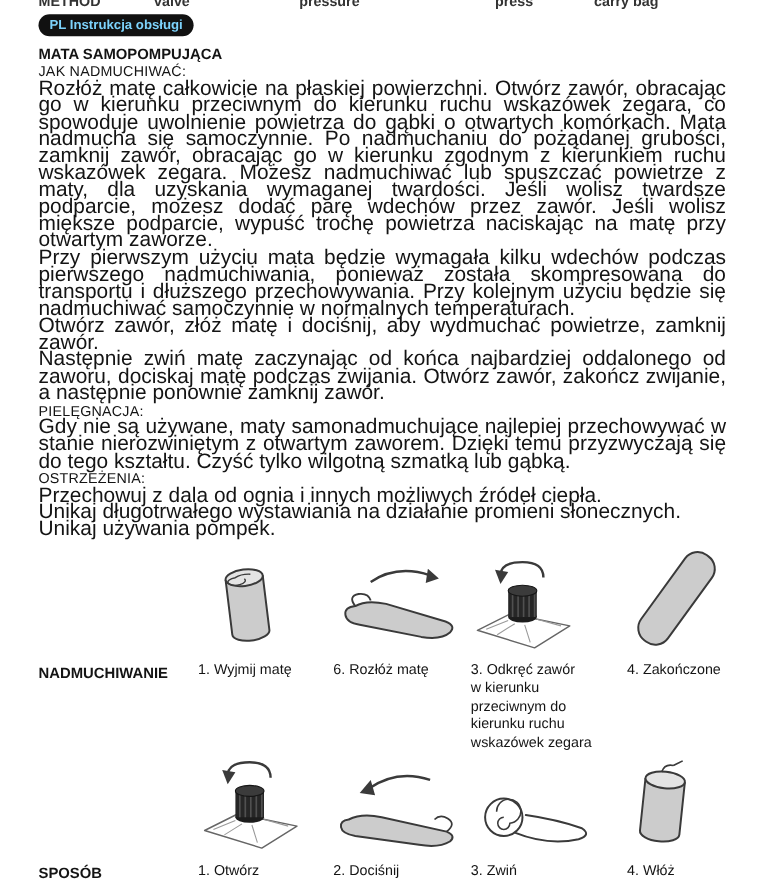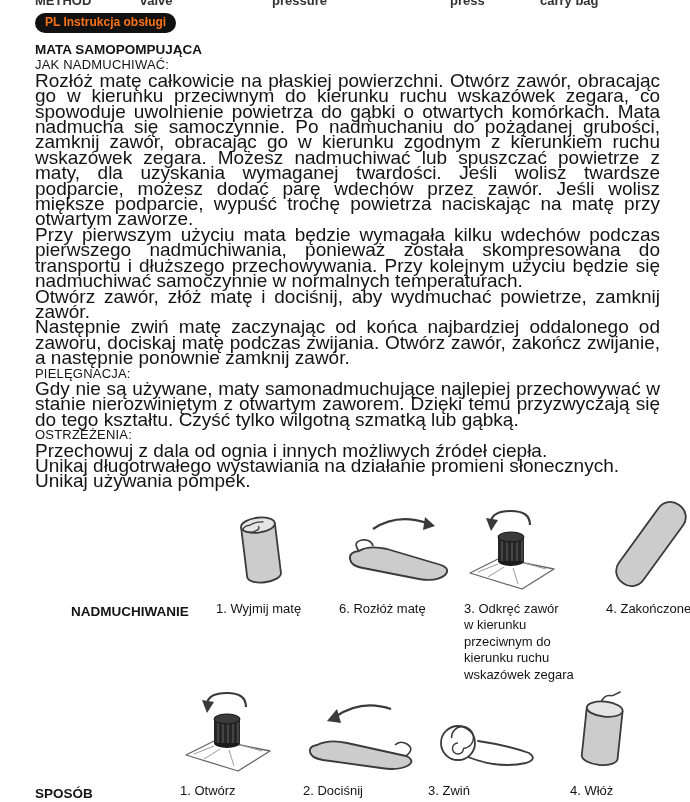--- a/index.html
+++ b/index.html
@@ -20,32 +20,32 @@
     font-weight: bold; font-size: 13px; color: #333; white-space: nowrap;
   }
   .frag-0 { left: 0; }
   .frag-1 { left: 105px; }
   .frag-2 { left: 237px; }
   .frag-3 { left: 415px; }
   .frag-4 { left: 505px; }
 
   .badge {
     display: inline-block; margin-top: 4px;
-    background: #111; color: #f97316;
+    background: #111; color: #7dd3fc;
     font-weight: bold; font-size: 12px;
     padding: 2px 10px 4px; border-radius: 10px;
   }
 
   .page-title { font-size: 13.5px; font-weight: bold; margin: 9px 0 0; line-height: 15.4px; }
   .sec-head  { font-size: 13px; font-weight: normal; margin: 0; line-height: 15.4px; letter-spacing: .2px; }
   .body-text { font-size: 19px; margin: 0; line-height: 15.4px; text-align: justify; }
 
   
   .steps-row { display: grid; grid-template-columns: 145px 123px 125px 142px 1fr; }
-  .steps-row.inflation { margin-top: 14px; margin-left: 36px; }
+  .steps-row.inflation { margin-top: 14px; }
   .steps-row.packing   { margin-top: 8px; }
   .row-label { font-weight: bold; font-size: 13.5px; line-height: 17px; white-space: pre-line; }
   .inflation .row-label { padding-top: 100px; }
   .packing   .row-label { padding-top: 94px; }
   .icon-box { display: flex; align-items: flex-end; height: 98px; padding-bottom: 6px; }
   .packing .icon-box { height: 92px; }
   .caption { font-size: 13px; line-height: 16.5px; white-space: pre-line; }
   .shift-sm { margin-left: 14px; }
 </style>
 </head>

